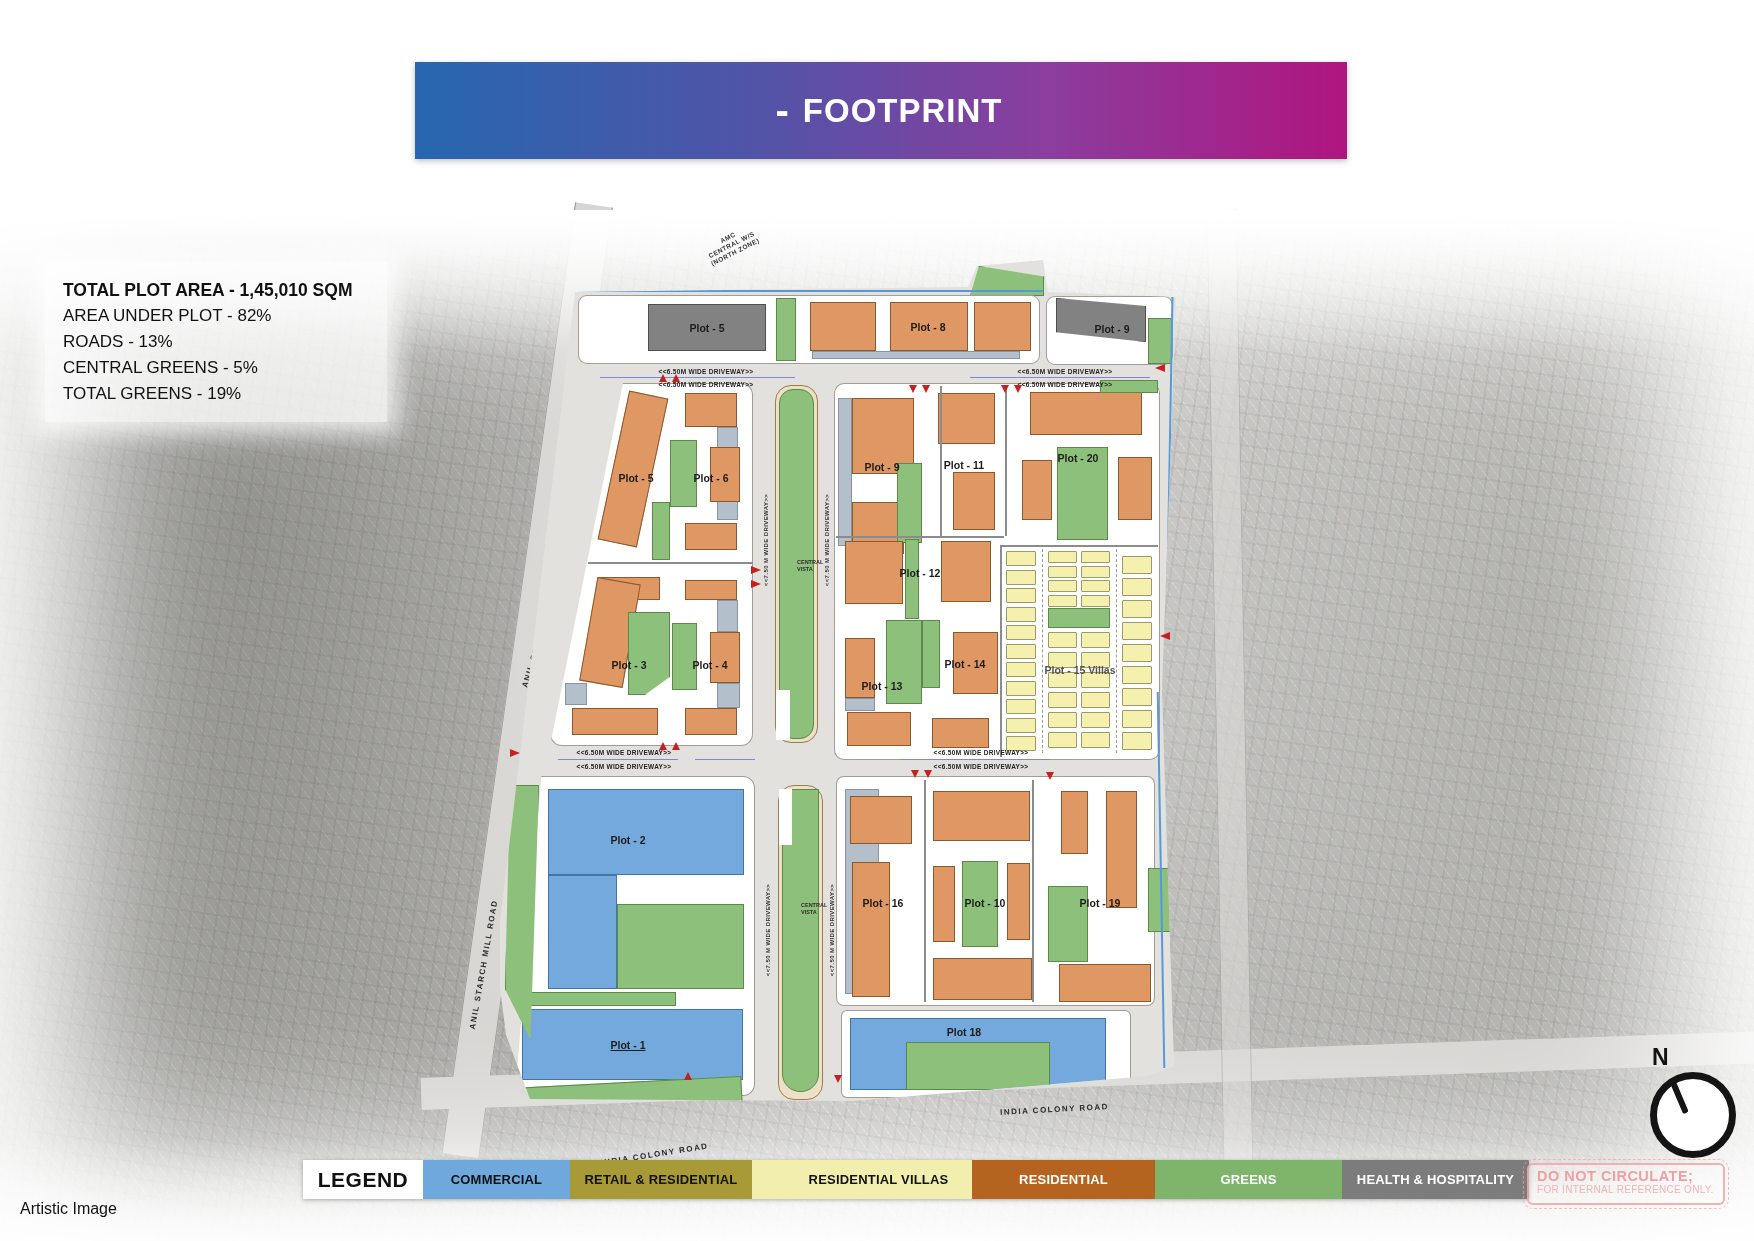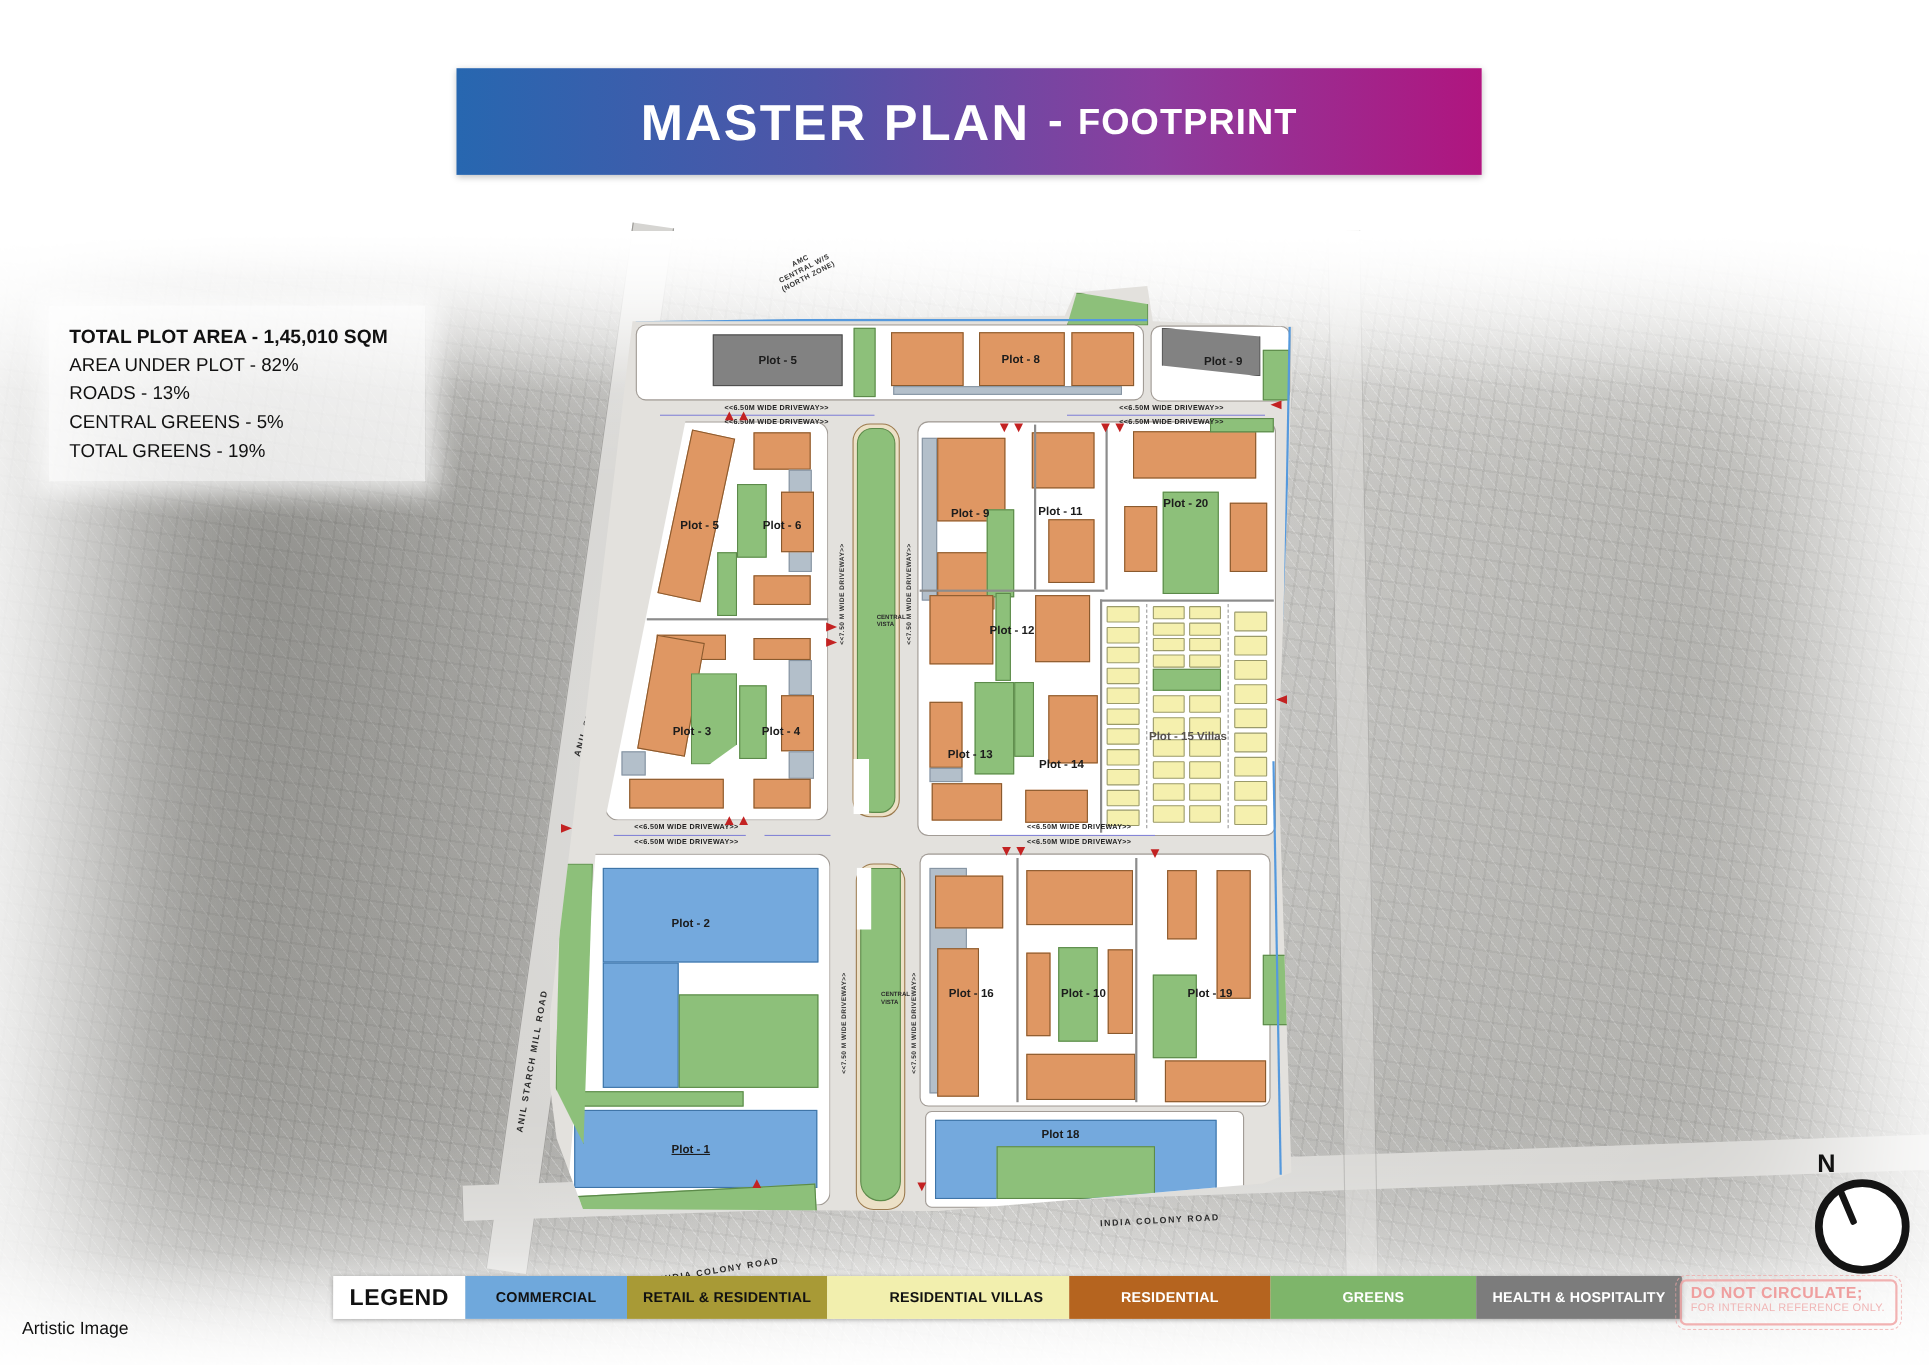--- a/index.html
+++ b/index.html
@@ -29,21 +29,21 @@
     background:
       linear-gradient(180deg,#ffffff 0%, rgba(255,255,255,0) 14%),
       linear-gradient(0deg,rgba(255,255,255,.85) 0%, rgba(255,255,255,0) 10%),
       radial-gradient(circle at 55% 45%, rgba(255,255,255,.25), transparent 60%);}
   .sat-road{position:absolute;background:#d6d5d2;border-left:1px solid #9a9996;border-right:1px solid #9a9996;}
   .road-label{position:absolute;font-size:8px;font-weight:bold;letter-spacing:1.5px;color:#2a2a2a;
     white-space:nowrap;transform-origin:center;}
   .amc-note{position:absolute;left:705px;top:233px;font-size:6.5px;font-weight:bold;color:#333;
     transform:rotate(-27deg);text-align:center;line-height:8px;letter-spacing:.5px;}
   
-  #stats{position:absolute;left:45px;top:278px;width:306px;padding:15px 18px;
+  #stats{position:absolute;left:45px;top:262px;width:306px;padding:15px 18px;
     background:rgba(255,255,255,.78);box-shadow:0 0 22px 12px rgba(255,255,255,.75);
     color:#111;line-height:26px;font-size:17px;}
   #stats .s1{font-weight:bold;font-size:17.5px;}
   
   #site{position:absolute;left:500px;top:240px;width:690px;height:900px;
     background:#e3e1dd;
     clip-path:polygon(75px 52px,468px 47px,477px 26px,543px 20px,548px 52px,676px 57px,
                       662px 450px,674px 826px,648px 836px,352px 861px,30px 859px,6px 795px,-4px 716px);}
   #site *{position:absolute;box-sizing:border-box;}
   .blk{background:#fff;border:1px solid rgba(70,58,45,.5);border-radius:9px;}
@@ -110,21 +110,20 @@
 <div class="road-label" style="left:418px;top:960px;transform:rotate(-80deg);">ANIL STARCH MILL ROAD</div>
 <div class="road-label" style="left:600px;top:1150px;transform:rotate(-9deg);">INDIA COLONY ROAD</div>
 <div class="road-label" style="left:1000px;top:1105px;transform:rotate(-3deg);">INDIA COLONY ROAD</div>
 <div class="amc-note">
   <span>AMC</span><br>
   <span>CENTRAL W/S</span><br>
   <span>(NORTH ZONE)</span>
 </div>
 
 <div id="banner">
-  <span class="t-main">MASTER PLAN</span>
   <span class="t-sep">-</span>
   <span class="t-sub">FOOTPRINT</span>
 </div>
 
 <div id="stats">
   <div class="s1">TOTAL PLOT AREA - 1,45,010 SQM</div>
   <div>AREA UNDER PLOT - 82%</div>
   <div>ROADS - 13%</div>
   <div>CENTRAL GREENS - 5%</div>
   <div>TOTAL GREENS - 19%</div>
@@ -229,21 +228,21 @@
   <div class="g" style="left:405px;top:299px;width:14px;height:80px;"></div>
   <div class="g" style="left:386px;top:380px;width:36px;height:84px;"></div>
   <div class="g" style="left:422px;top:380px;width:18px;height:68px;"></div>
   <div class="o" style="left:345px;top:398px;width:30px;height:60px;"></div>
   <div class="bgr" style="left:345px;top:458px;width:30px;height:13px;"></div>
   <div class="o" style="left:347px;top:472px;width:64px;height:34px;"></div>
   <div class="o" style="left:453px;top:392px;width:45px;height:62px;"></div>
   <div class="o" style="left:432px;top:478px;width:57px;height:30px;"></div>
   <div class="lbl" style="left:420px;top:333px;">Plot - 12</div>
   <div class="lbl" style="left:382px;top:446px;">Plot - 13</div>
-  <div class="lbl" style="left:465px;top:455px;">Plot - 14</div>
+  <div class="lbl" style="left:465px;top:424px;">Plot - 14</div>
 
   <div id="villas" style="left:502px;top:307px;width:156px;height:210px;">
     <div class="dash-v" style="left:40px;top:2px;height:204px;"></div>
     <div class="dash-v" style="left:114px;top:2px;height:204px;"></div>
     <div class="g" style="left:46px;top:61px;width:62px;height:20px;"></div>
   <div class="vl" style="left: 4px; top: 4px; width: 30px; height: 15px;"></div>
       <div class="vl" style="left: 4px; top: 22.5px; width: 30px; height: 15px;"></div>
       <div class="vl" style="left: 4px; top: 41px; width: 30px; height: 15px;"></div>
       <div class="vl" style="left: 4px; top: 59.5px; width: 30px; height: 15px;"></div>
       <div class="vl" style="left: 4px; top: 78px; width: 30px; height: 15px;"></div>

